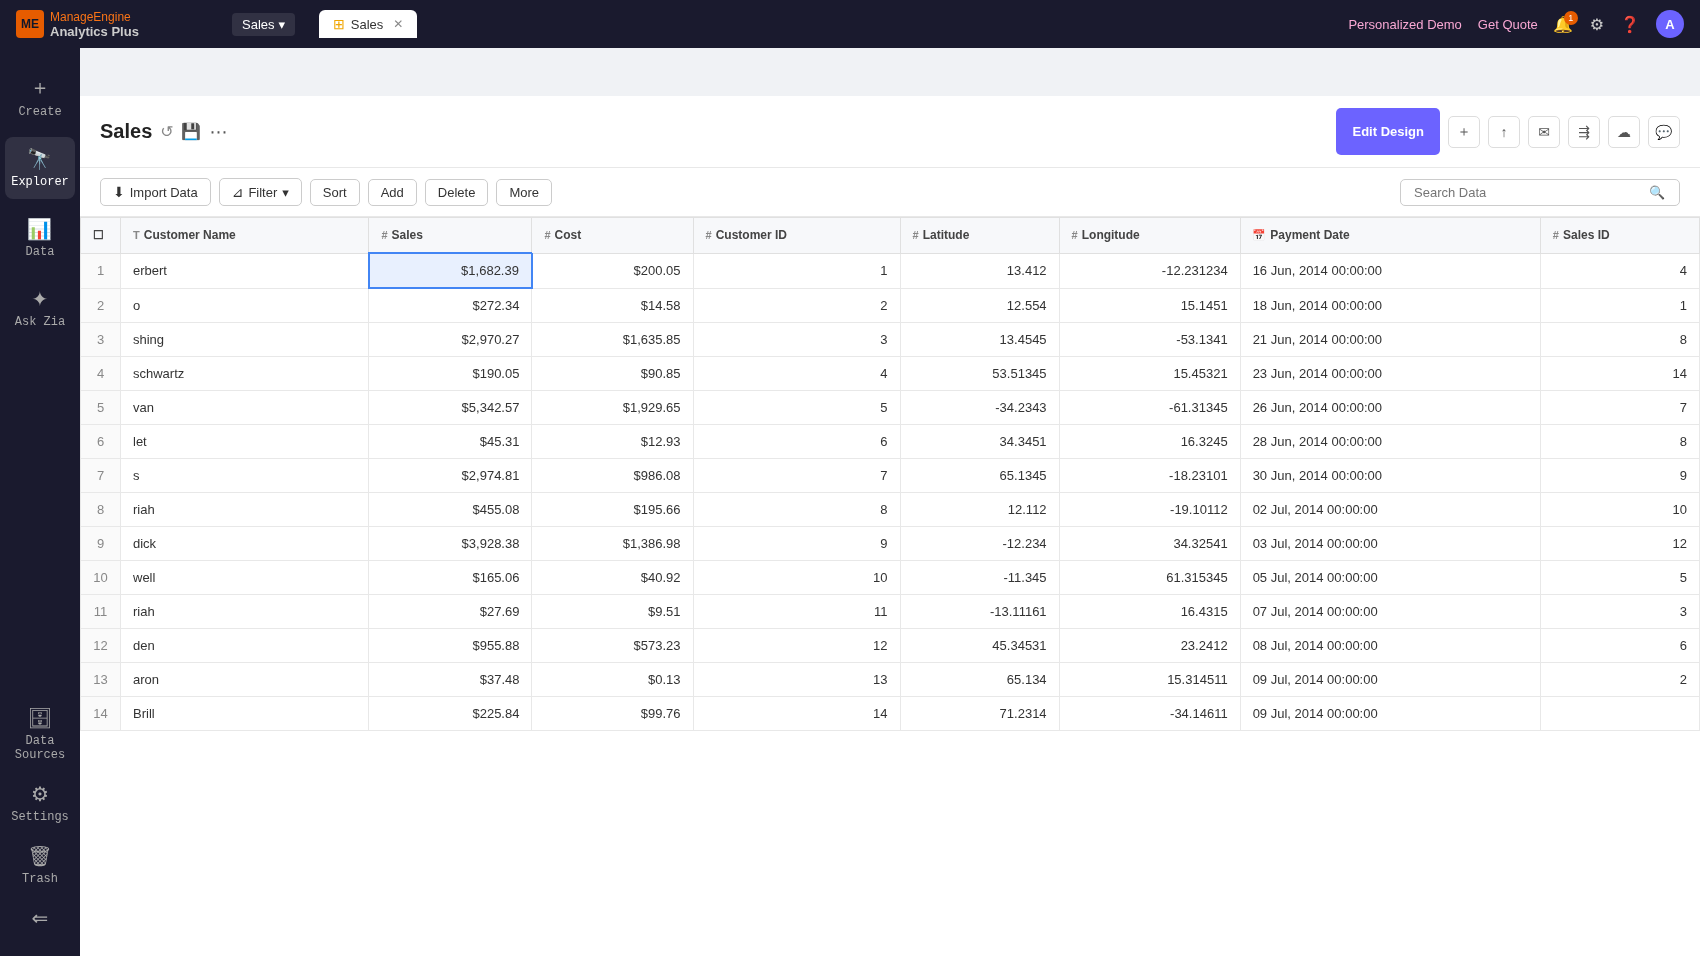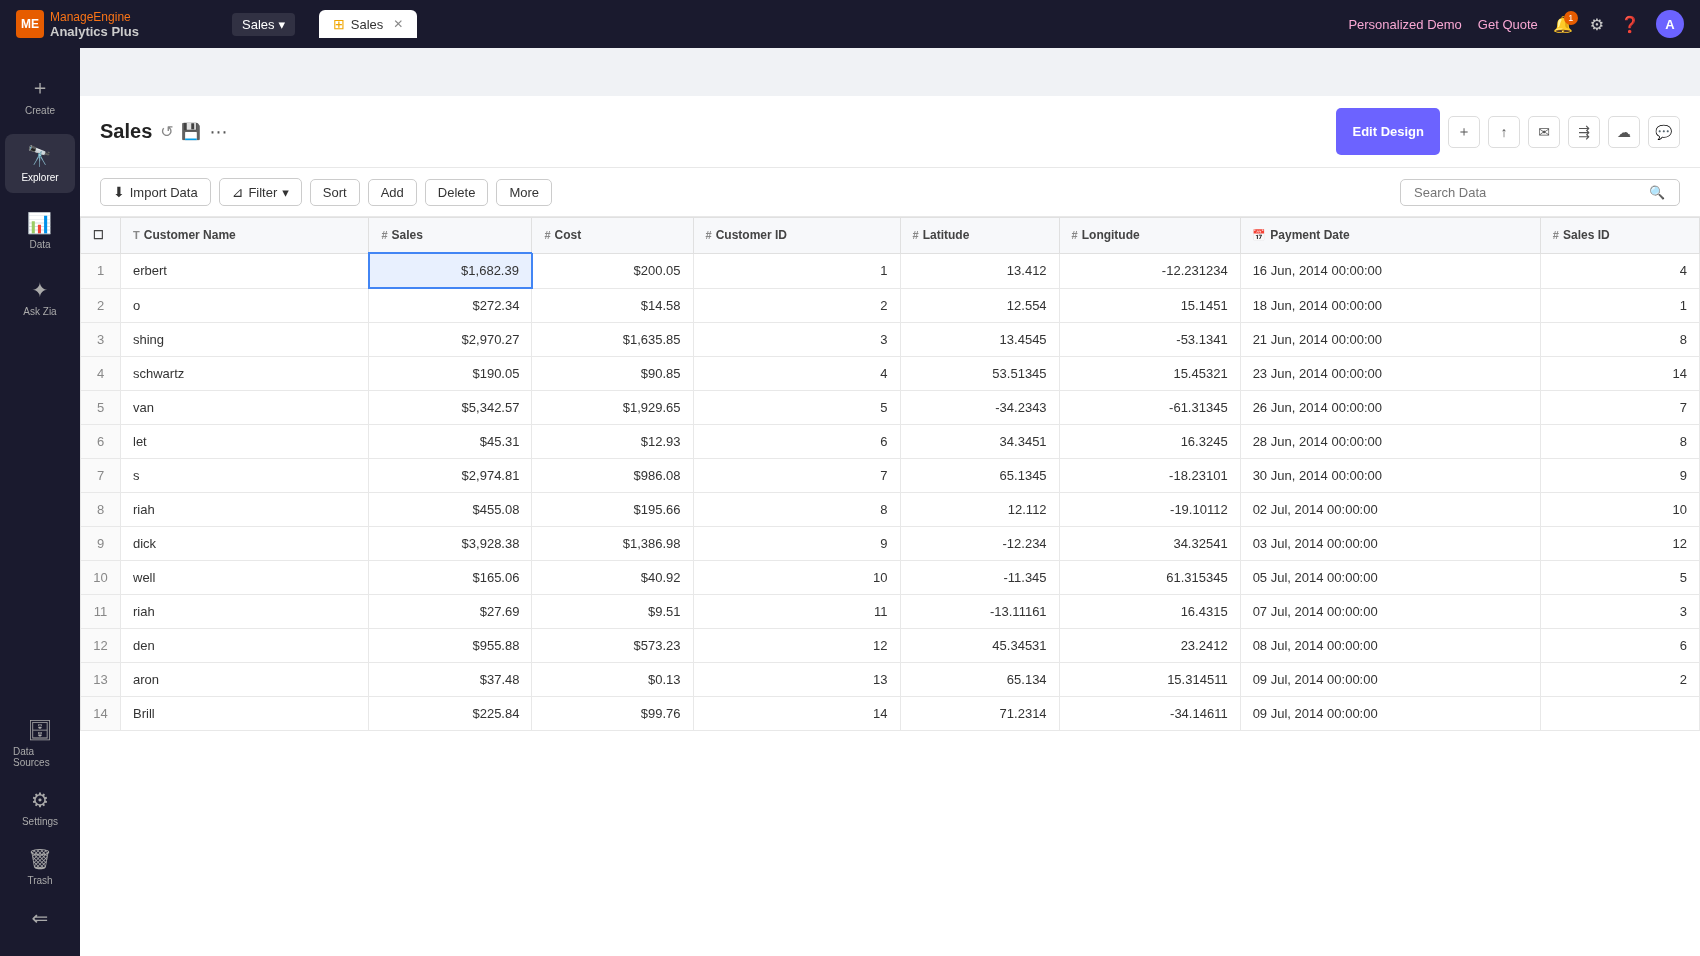--- a/index.html
+++ b/index.html
@@ -4,21 +4,21 @@
   <style>
     * { box-sizing: border-box; margin: 0; padding: 0; }
     body { font-family: 'Segoe UI', Arial, sans-serif; font-size: 13px; background: #f0f2f5; overflow: hidden; }
 
     
     .topbar {
       display: flex; align-items: center; background: #1a1a2e; color: #fff;
       height: 48px; padding: 0 16px; gap: 16px;
     }
     .topbar-logo { display: flex; align-items: center; gap: 6px; font-size: 14px; font-weight: bold; color: #fff; min-width: 200px; }
-    .topbar-logo .logo-icon { width: 28px; height: 28px; background: #e65c00; border-radius: 4px; display: flex; align-items: center; justify-content: center; font-weight: bold; font-size: 12px; color: #ffffff; }
+    .topbar-logo .logo-icon { width: 28px; height: 28px; background: #e65c00; border-radius: 4px; display: flex; align-items: center; justify-content: center; font-weight: bold; font-size: 12px; color: #0f172a; }
     .topbar-logo .logo-text { font-size: 13px; color: #ccc; }
     .topbar-logo .logo-main { color: #f97316; font-size: 12px; font-weight: 400; }
     .topbar-nav { display: flex; align-items: center; gap: 4px; }
     .topbar-nav-item { display: flex; align-items: center; gap: 4px; background: rgba(255,255,255,0.1); border-radius: 4px; padding: 4px 10px; font-size: 13px; color: #fff; cursor: pointer; }
     .topbar-tab { display: flex; align-items: center; gap: 6px; background: #fff; color: #333; border-radius: 6px 6px 0 0; padding: 6px 14px; font-size: 13px; cursor: pointer; margin-left: 8px; }
     .topbar-tab .tab-close { color: #888; font-size: 12px; margin-left: 4px; }
     .topbar-right { margin-left: auto; display: flex; align-items: center; gap: 16px; }
     .topbar-right-link { color: #f9a8d4; font-size: 13px; cursor: pointer; }
     .topbar-icon { color: #ccc; cursor: pointer; font-size: 16px; position: relative; }
     .notif-badge { position: absolute; top: -4px; right: -4px; background: #e65c00; color: #fff; border-radius: 50%; width: 14px; height: 14px; font-size: 9px; display: flex; align-items: center; justify-content: center; }
@@ -29,21 +29,21 @@
       position: fixed; left: 0; top: 48px; bottom: 0; width: 80px;
       background: #1a1a2e; display: flex; flex-direction: column; align-items: center;
       padding: 16px 0; gap: 8px; z-index: 10;
     }
     .sidebar-item {
       display: flex; flex-direction: column; align-items: center; gap: 4px;
       padding: 10px 8px; border-radius: 8px; cursor: pointer; color: #aaa; width: 70px;
       transition: background 0.2s;
     }
     .sidebar-item:hover, .sidebar-item.active { background: rgba(255,255,255,0.1); color: #fff; }
-    .sidebar-item-label { font-size: 10px; text-align: left; }
+    .sidebar-item-label { font-size: 12px; text-align: center; font-family: Liberation Mono, monospace; }
     .sidebar-icon { font-size: 20px; }
     .sidebar-bottom { margin-top: auto; }
 
     
     .main {
       margin-left: 80px; margin-top: 48px; height: calc(100vh - 48px);
       background: #fff; display: flex; flex-direction: column; overflow: hidden;
     }
 
     

